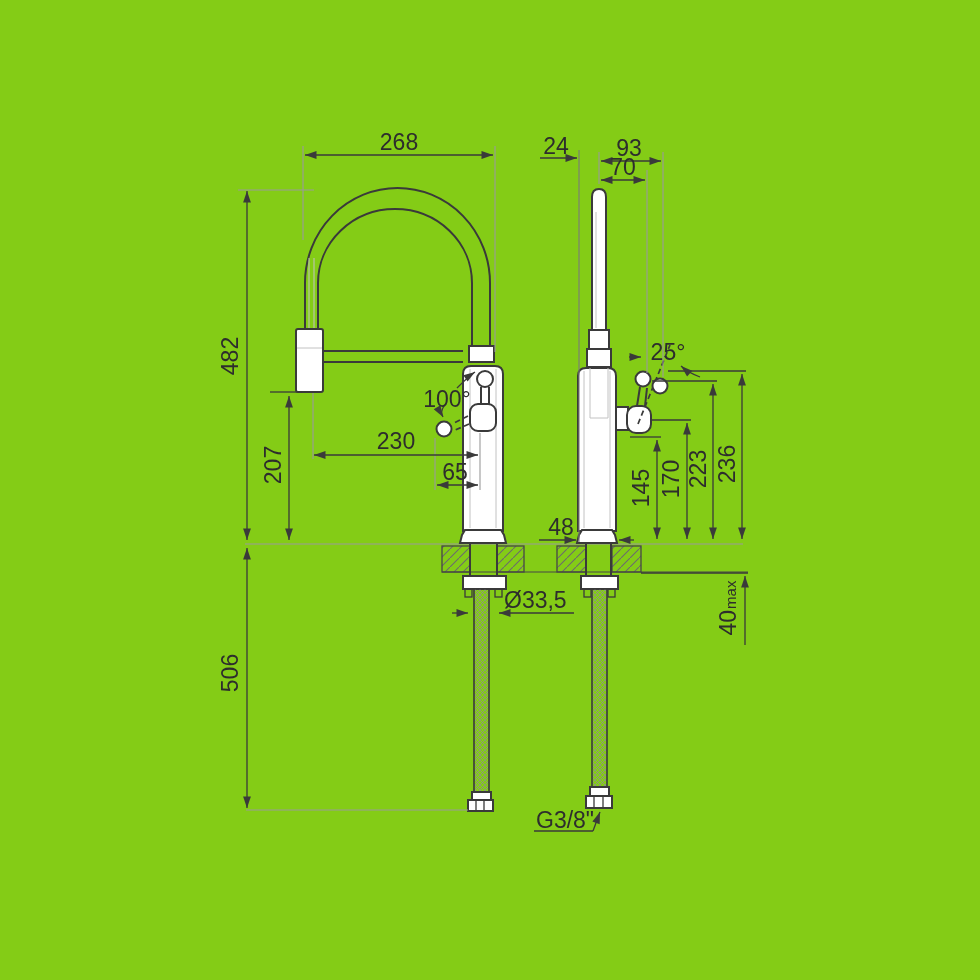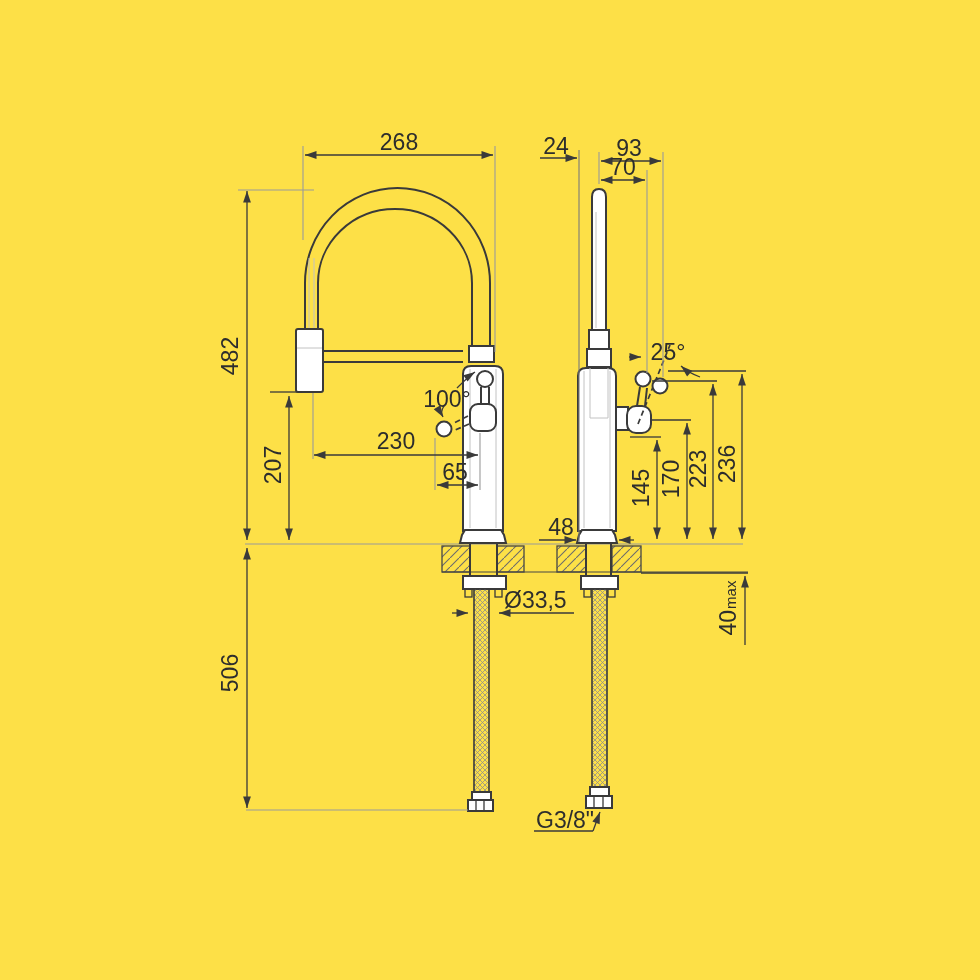--- a/index.html
+++ b/index.html
@@ -1,16 +1,16 @@
 <!DOCTYPE html>
 <html><head>
 <meta charset="utf-8">
 <style>
   html,body{margin:0;padding:0;background:#fff;}
-  .canvas{position:relative;width:980px;height:980px;background:#fde047;overflow:hidden;}
+  .canvas{position:relative;width:980px;height:980px;background:#84cc16;overflow:hidden;}
   svg{position:absolute;left:0;top:0;}
   text{font-family:"Liberation Sans", sans-serif;fill:#2d2d2d;}
   .dimtxt{font-size:23px;}
   .dimtxt-sm{font-size:15px;}
   .outline{stroke:#3a3a3a;stroke-width:2;fill:none;}
   .outlinef{stroke:#3a3a3a;stroke-width:2;fill:#ffffff;}
   .thin{stroke:#3a3a3a;stroke-width:1.3;fill:none;}
   .ext{stroke:#9a9a9a;stroke-width:1.1;fill:none;}
   .ext2{stroke:#7a7a7a;stroke-width:1.1;fill:none;}
   .faint{stroke:#c2c2c2;stroke-width:1;fill:none;}

